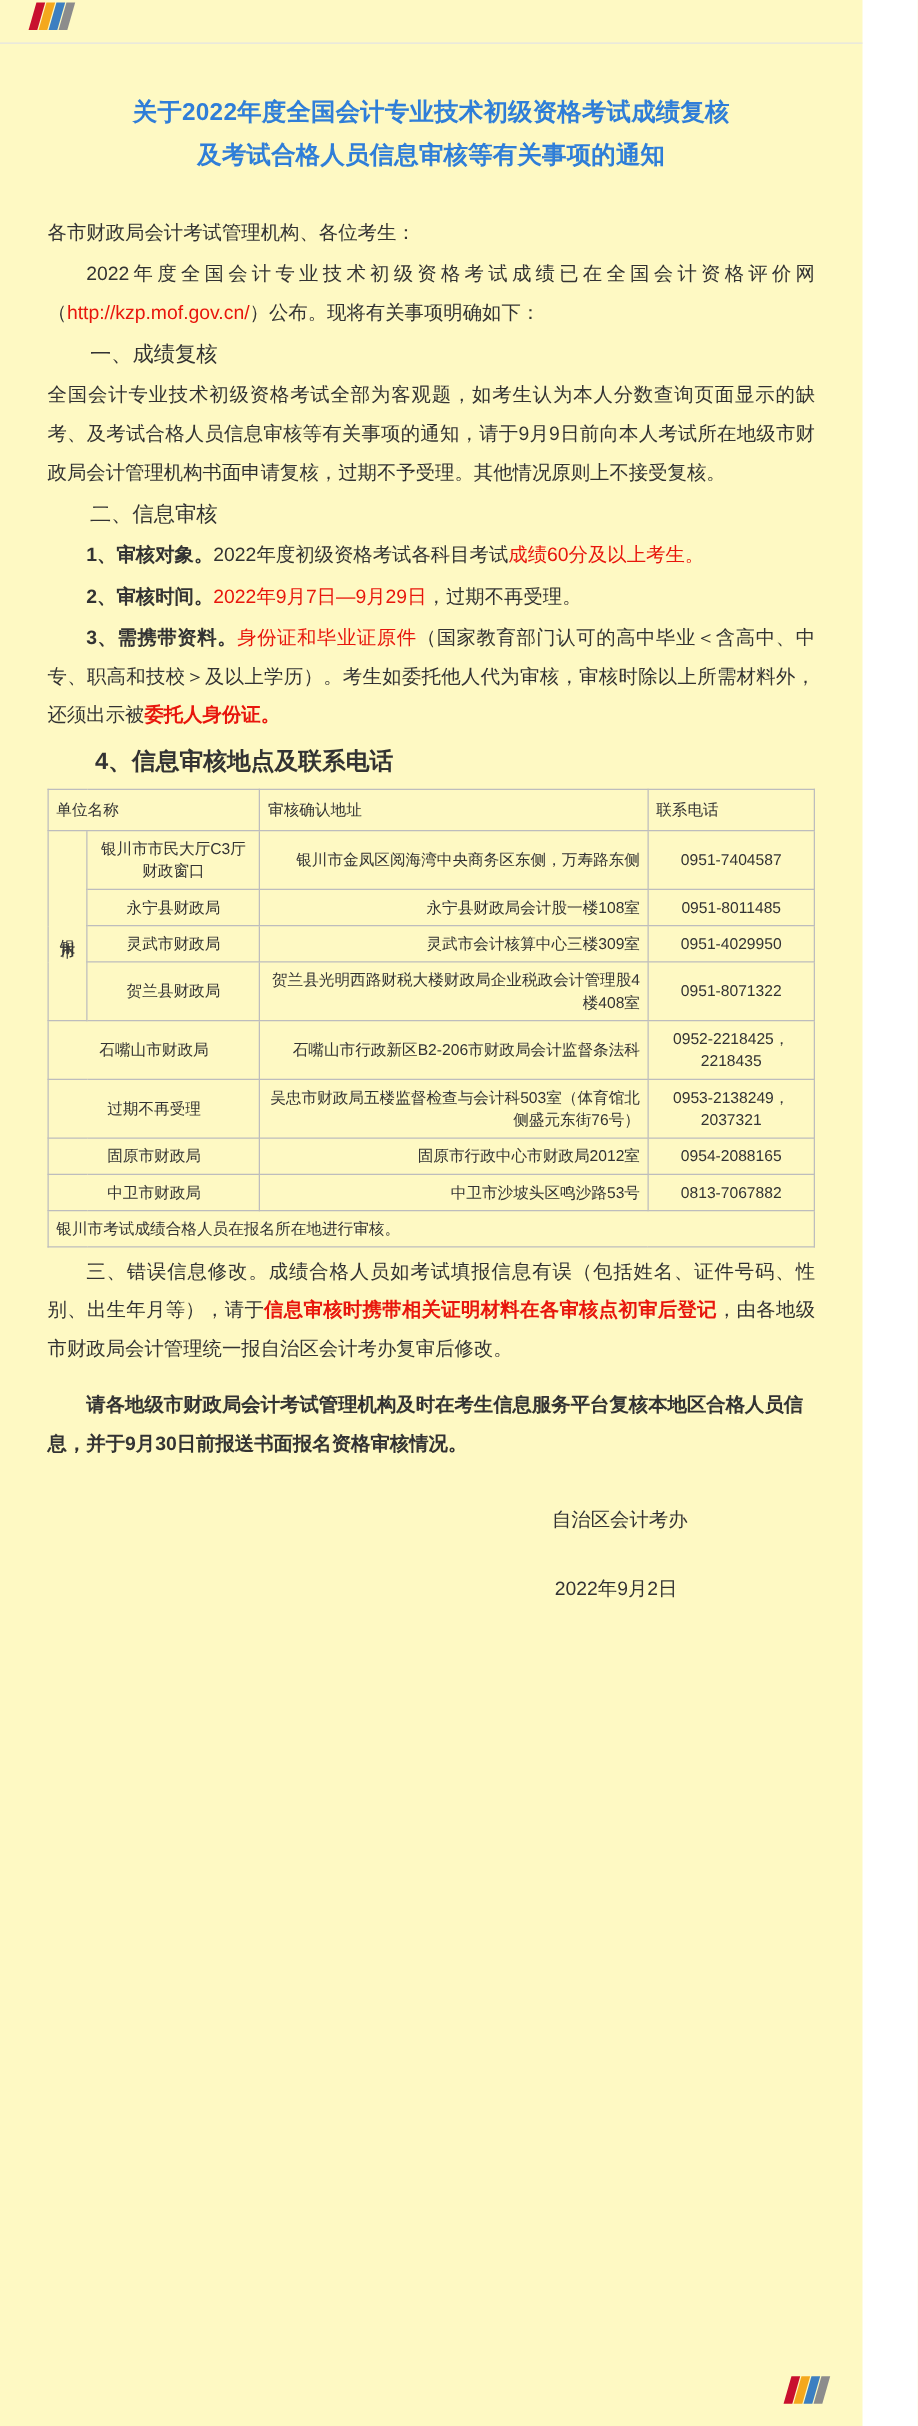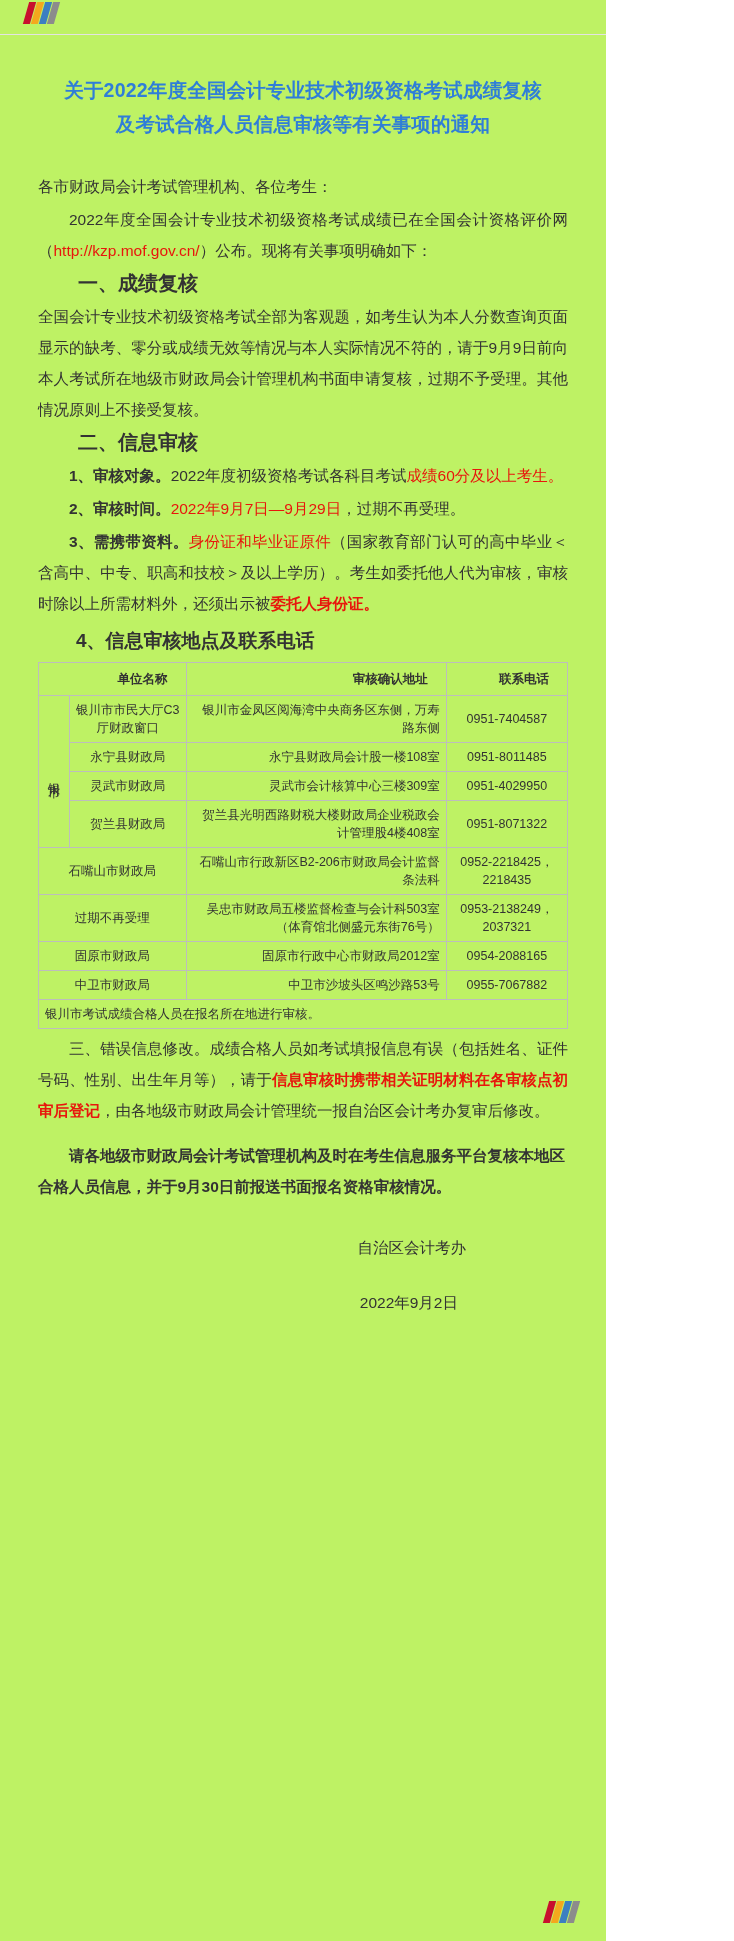--- a/index.html
+++ b/index.html
@@ -6,23 +6,23 @@
     margin: 0;
     padding: 0;
     background: #ffffff;
   }
   body {
     width: 734px;
     font-family: "Liberation Sans", "DejaVu Sans", sans-serif;
     color: #333333;
   }
   .page {
-    width: 606px;
+    width: 690px;
     min-height: 1941px;
-    background: #bef264;
+    background: #fef9c3;
     position: relative;
     box-sizing: border-box;
   }
   
   .top-bar {
     height: 34px;
     position: relative;
     border-bottom: 1px solid #e3e3e3;
   }
   .logo-mark {
@@ -87,25 +87,25 @@
     color: #333333;
     text-align: justify;
   }
   .indent1 { text-indent: 2em; }
   .bold { font-weight: bold; }
   .red { color: #e8160c; }
   .redbold { color: #e8160c; font-weight: bold; }
   .link { color: #e8160c; }
 
   .section-head {
-    font-size: 20px;
+    font-size: 17px;
     line-height: 31px;
     margin: 2px 0 2px 0;
     text-indent: 2em;
-    font-weight: bold;
+    font-weight: normal;
   }
   .tbl-head {
     font-size: 19px;
     line-height: 31px;
     font-weight: bold;
     text-indent: 2em;
     margin: 6px 0 6px 0;
   }
 
   
@@ -116,23 +116,23 @@
     color: #333333;
     margin: 2px 0 4px 0;
   }
   table.info-table td, table.info-table th {
     border: 1px solid #bdbdbd;
     padding: 5px 6px;
     line-height: 18px;
     vertical-align: middle;
   }
   table.info-table th {
-    font-weight: bold;
-    text-align: right;
-    padding: 7px 18px;
+    font-weight: normal;
+    text-align: left;
+    padding: 7px 6px;
   }
   td.c { text-align: center; }
   td.l { text-align: right; }
   td.vert {
     width: 18px;
     text-align: center;
     letter-spacing: 1px;
   }
   td.vert .v {
     writing-mode: vertical-rl;
@@ -185,21 +185,21 @@
       <span>关于2022年度全国会计专业技术初级资格考试成绩复核</span>
       <span class="l2">及考试合格人员信息审核等有关事项的通知</span>
     </div>
 
     <p class="para">各市财政局会计考试管理机构、各位考生：</p>
 
     <p class="para indent1"><span>2022年度全国会计专业技术初级资格考试成绩已在全国会计资格评价网（</span><span class="link">http://kzp.mof.gov.cn/</span><span>）公布。现将有关事项明确如下：</span></p>
 
     <p class="section-head">一、成绩复核</p>
 
-    <p class="para">全国会计专业技术初级资格考试全部为客观题，如考生认为本人分数查询页面显示的缺考、零分或成绩无效等情况与本人实际情况不符的，请于9月9日前向本人考试所在地级市财政局会计管理机构书面申请复核，过期不予受理。其他情况原则上不接受复核。</p>
+    <p class="para">全国会计专业技术初级资格考试全部为客观题，如考生认为本人分数查询页面显示的缺考、及考试合格人员信息审核等有关事项的通知，请于9月9日前向本人考试所在地级市财政局会计管理机构书面申请复核，过期不予受理。其他情况原则上不接受复核。</p>
 
     <p class="section-head">二、信息审核</p>
 
     <p class="para indent1"><span class="bold">1、审核对象。</span><span>2022年度初级资格考试各科目考试</span><span class="red">成绩60分及以上考生。</span></p>
 
     <p class="para indent1"><span class="bold">2、审核时间。</span><span class="red">2022年9月7日—9月29日</span><span>，过期不再受理。</span></p>
 
     <p class="para indent1"><span class="bold">3、需携带资料。</span><span class="red">身份证和毕业证原件</span><span>（国家教育部门认可的高中毕业＜含高中、中专、职高和技校＞及以上学历）。考生如委托他人代为审核，审核时除以上所需材料外，还须出示被</span><span class="redbold">委托人身份证。</span></p>
 
     <p class="tbl-head">4、信息审核地点及联系电话</p>
@@ -245,21 +245,21 @@
           <td class="c">0953-2138249，2037321</td>
         </tr>
         <tr>
           <td class="c" colspan="2">固原市财政局</td>
           <td class="l">固原市行政中心市财政局2012室</td>
           <td class="c">0954-2088165</td>
         </tr>
         <tr>
           <td class="c" colspan="2">中卫市财政局</td>
           <td class="l">中卫市沙坡头区鸣沙路53号</td>
-          <td class="c">0955-7067882</td>
+          <td class="c">0813-7067882</td>
         </tr>
         <tr>
           <td class="note" colspan="4">银川市考试成绩合格人员在报名所在地进行审核。</td>
         </tr>
       </tbody>
     </table>
 
     <p class="para indent1"><span>三、错误信息修改。</span><span>成绩合格人员如考试填报信息有误（包括姓名、证件号码、性别、出生年月等），请于</span><span class="redbold">信息审核时携带相关证明材料在各审核点初审后登记</span><span>，由各地级市财政局会计管理统一报自治区会计考办复审后修改。</span></p>
 
     <p class="closing">请各地级市财政局会计考试管理机构及时在考生信息服务平台复核本地区合格人员信息，并于9月30日前报送书面报名资格审核情况。</p>

